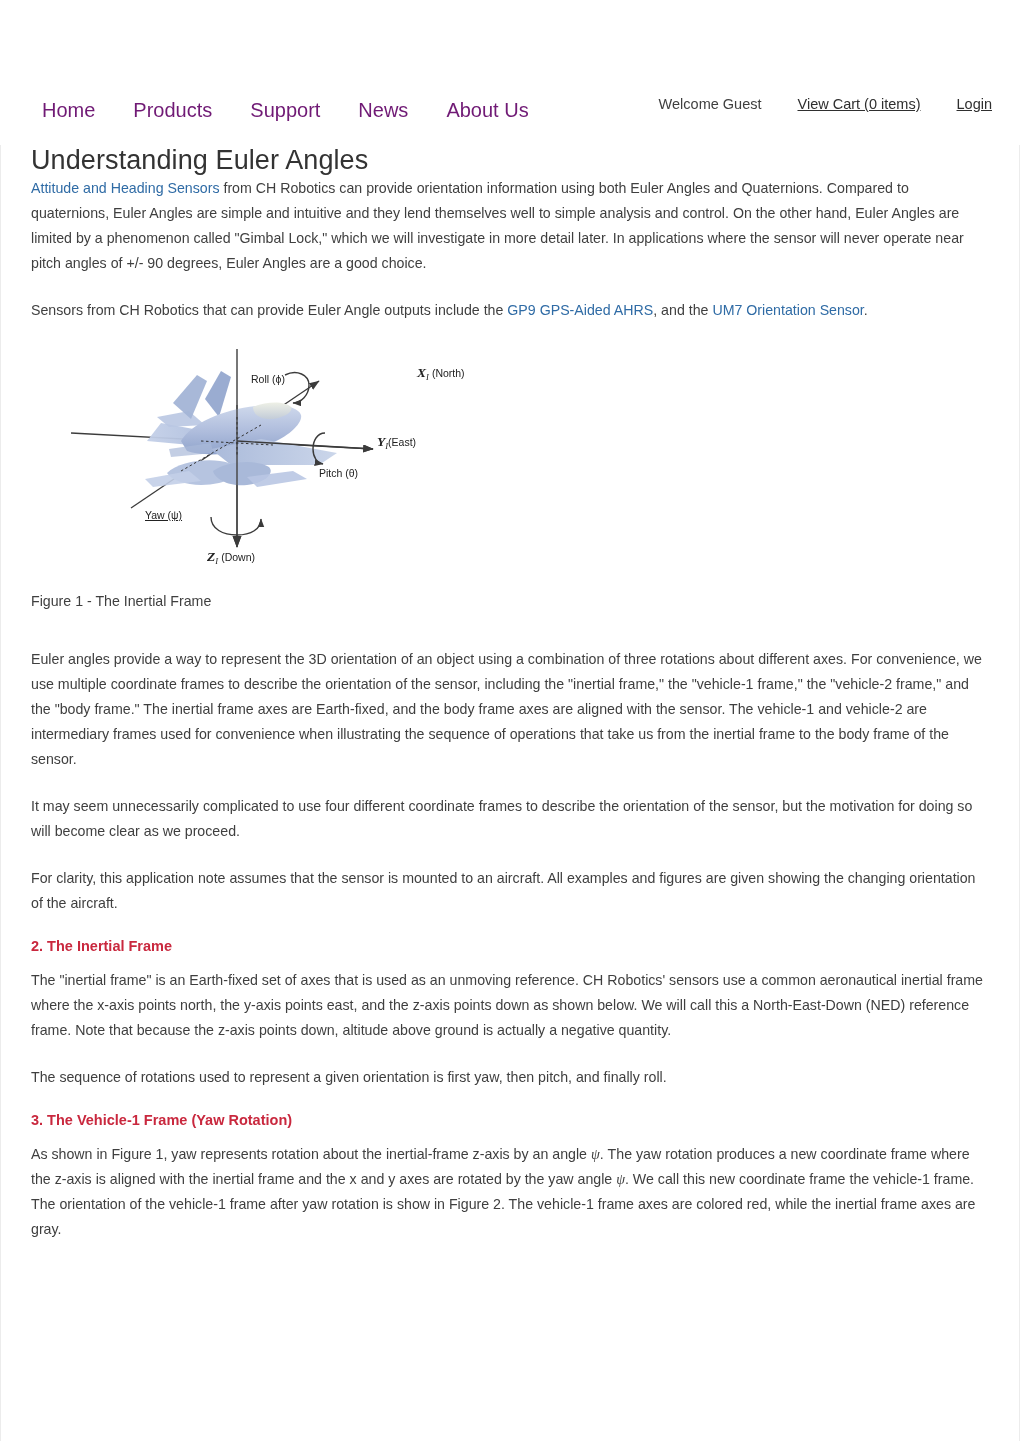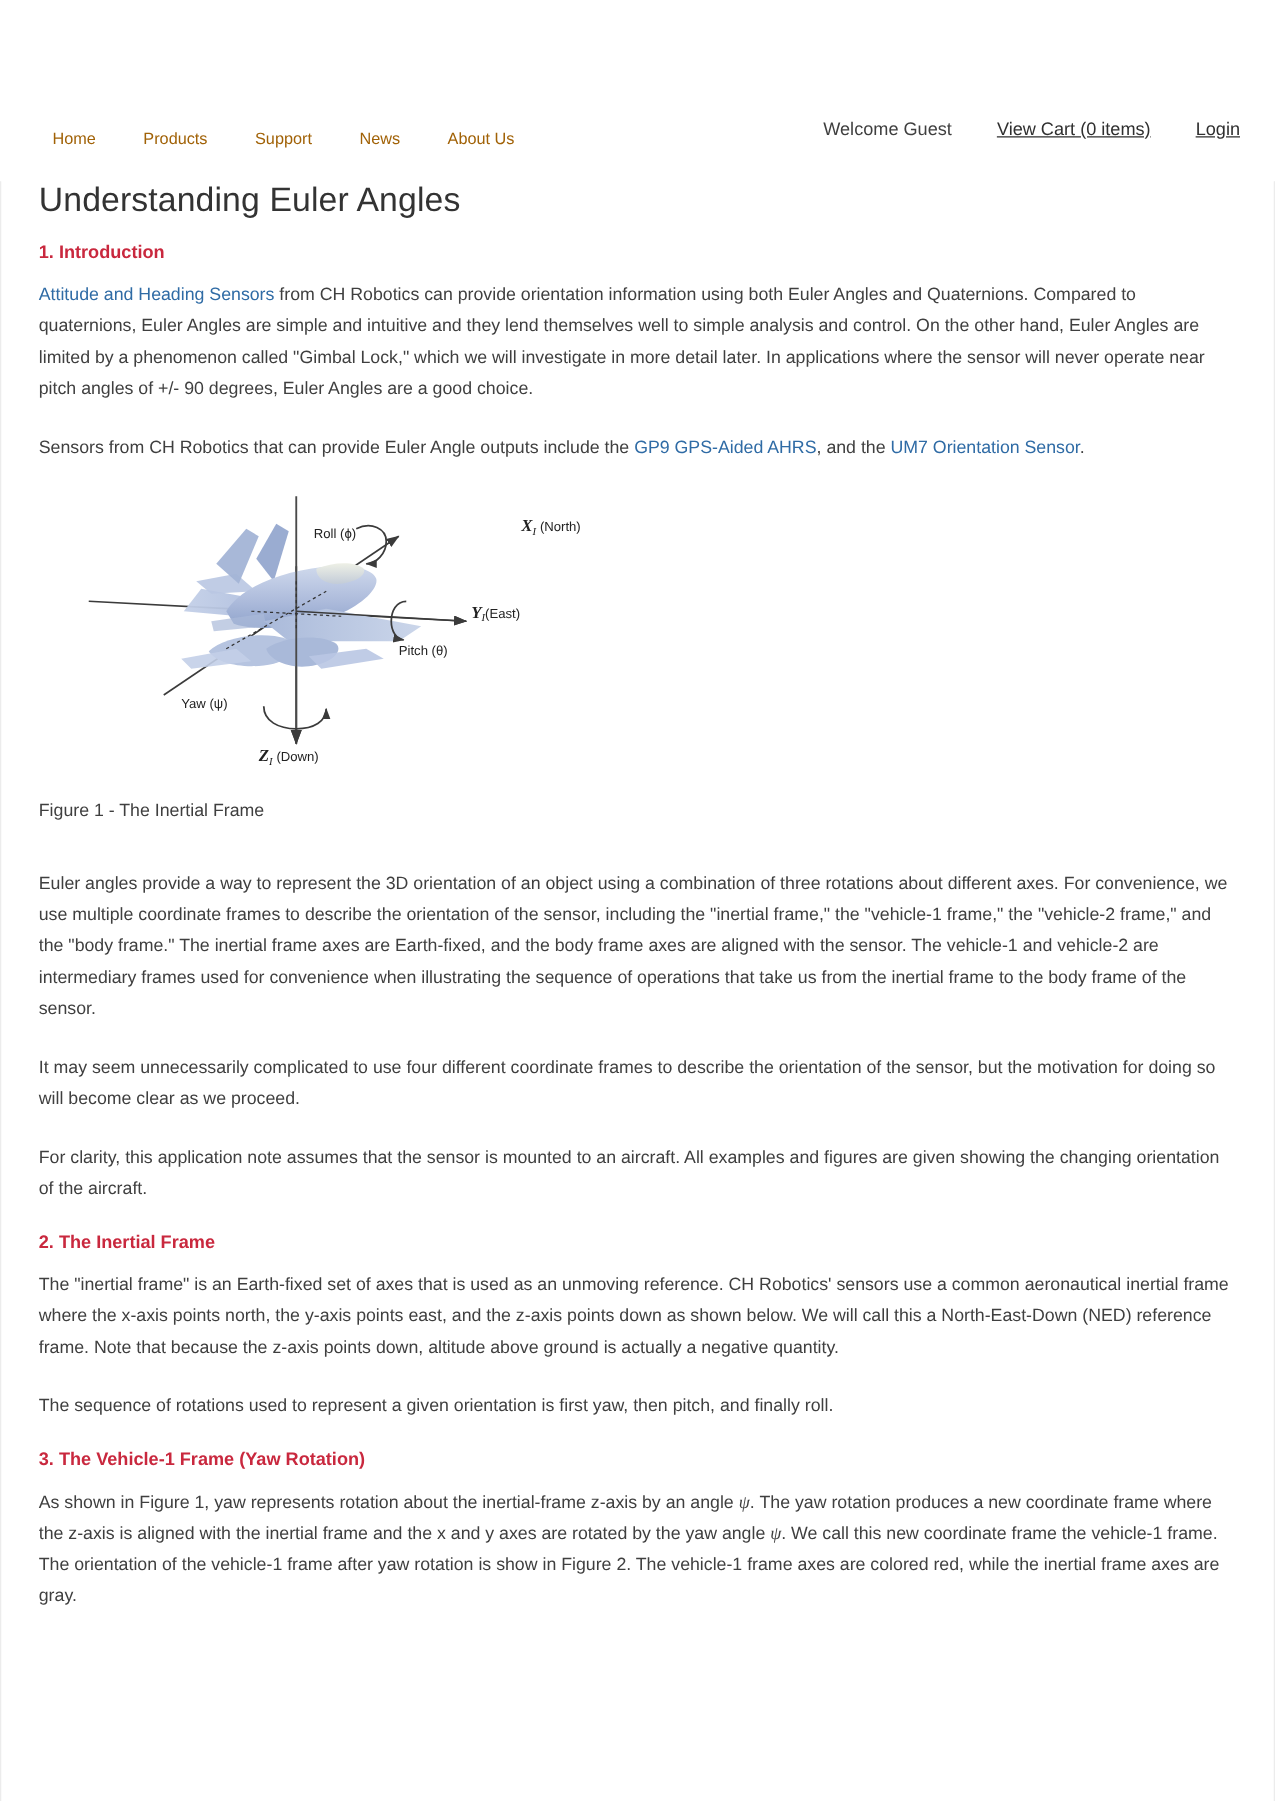--- a/index.html
+++ b/index.html
@@ -48,22 +48,22 @@
   
   .mainnav {
     height: 45px;
     padding-left: 42px;
     display: flex;
     align-items: center;
     gap: 38px;
     box-sizing: border-box;
   }
   .nav-item {
-    font-size: 13px;
-    color: #a16207;
+    font-size: 20px;
+    color: #701a75;
     white-space: nowrap;
     cursor: pointer;
   }
 
   
   .container {
     border-left: 1px solid #ececec;
     border-right: 1px solid #ececec;
     min-height: 1310px;
     box-sizing: border-box;
@@ -132,21 +132,20 @@
   <span class="nav-item">Products</span>
   <span class="nav-item">Support</span>
   <span class="nav-item">News</span>
   <span class="nav-item">About Us</span>
 </nav>
 
 <div class="container">
 
   <h1 class="page-title">Understanding Euler Angles</h1>
 
-  <h2 class="section-heading">1. Introduction</h2>
 
   <p class="body-text"><a class="inline-link">Attitude and Heading Sensors</a><span> from CH Robotics can provide orientation information using both Euler Angles and Quaternions.  Compared to quaternions, Euler Angles are simple and intuitive and they lend themselves well to simple analysis and control.  On the other hand, Euler Angles are limited by a phenomenon called "Gimbal Lock," which we will investigate in more detail later.  In applications where the sensor will never operate near pitch angles of +/- 90 degrees, Euler Angles are a good choice.</span></p>
 
   <p class="body-text"><span>Sensors from CH Robotics that can provide Euler Angle outputs include the </span><a class="inline-link">GP9 GPS-Aided AHRS</a><span>, and the </span><a class="inline-link">UM7 Orientation Sensor</a><span>.</span></p>
 
   <div class="figure-block">
     <div class="figure-canvas">
       <svg viewBox="0 0 400 230" width="400" height="230" xmlns="http://www.w3.org/2000/svg">
         <defs>
           <linearGradient id="fuse" x1="0" y1="0" x2="0" y2="1">
@@ -229,21 +228,21 @@
         <span class="sym" style="font-size:13.5px;font-weight:bold;">X</span><span class="sym" style="font-size:8.5px;vertical-align:sub;">I</span>
         <span style="font-family:'Liberation Sans',sans-serif;font-size:10.5px;">(North)</span>
       </div>
 
       <div style="position:absolute;left:316px;top:89px;font-size:11px;color:#222;white-space:nowrap;">
         <span class="sym" style="font-size:13.5px;font-weight:bold;">Y</span><span class="sym" style="font-size:8.5px;vertical-align:sub;">I</span><span style="font-family:'Liberation Sans',sans-serif;font-size:10.5px;">(East)</span>
       </div>
 
       <div style="position:absolute;left:258px;top:122px;font-size:10.5px;color:#222;">Pitch (θ)</div>
 
-      <div style="position:absolute;left:84px;top:164px;font-size:10.5px;color:#222;">Yaw (ψ)</div>
+      <div style="position:absolute;left:84px;top:164px;font-size:10.5px;color:#222;text-decoration:underline;">Yaw (ψ)</div>
 
       <div style="position:absolute;left:146px;top:204px;font-size:11px;color:#222;white-space:nowrap;">
         <span class="sym" style="font-size:13.5px;font-weight:bold;">Z</span><span class="sym" style="font-size:8.5px;vertical-align:sub;">I</span>
         <span style="font-family:'Liberation Sans',sans-serif;font-size:10.5px;">(Down)</span>
       </div>
     </div>
 
     <div class="figure-caption">Figure 1 - The Inertial Frame</div>
   </div>
 

